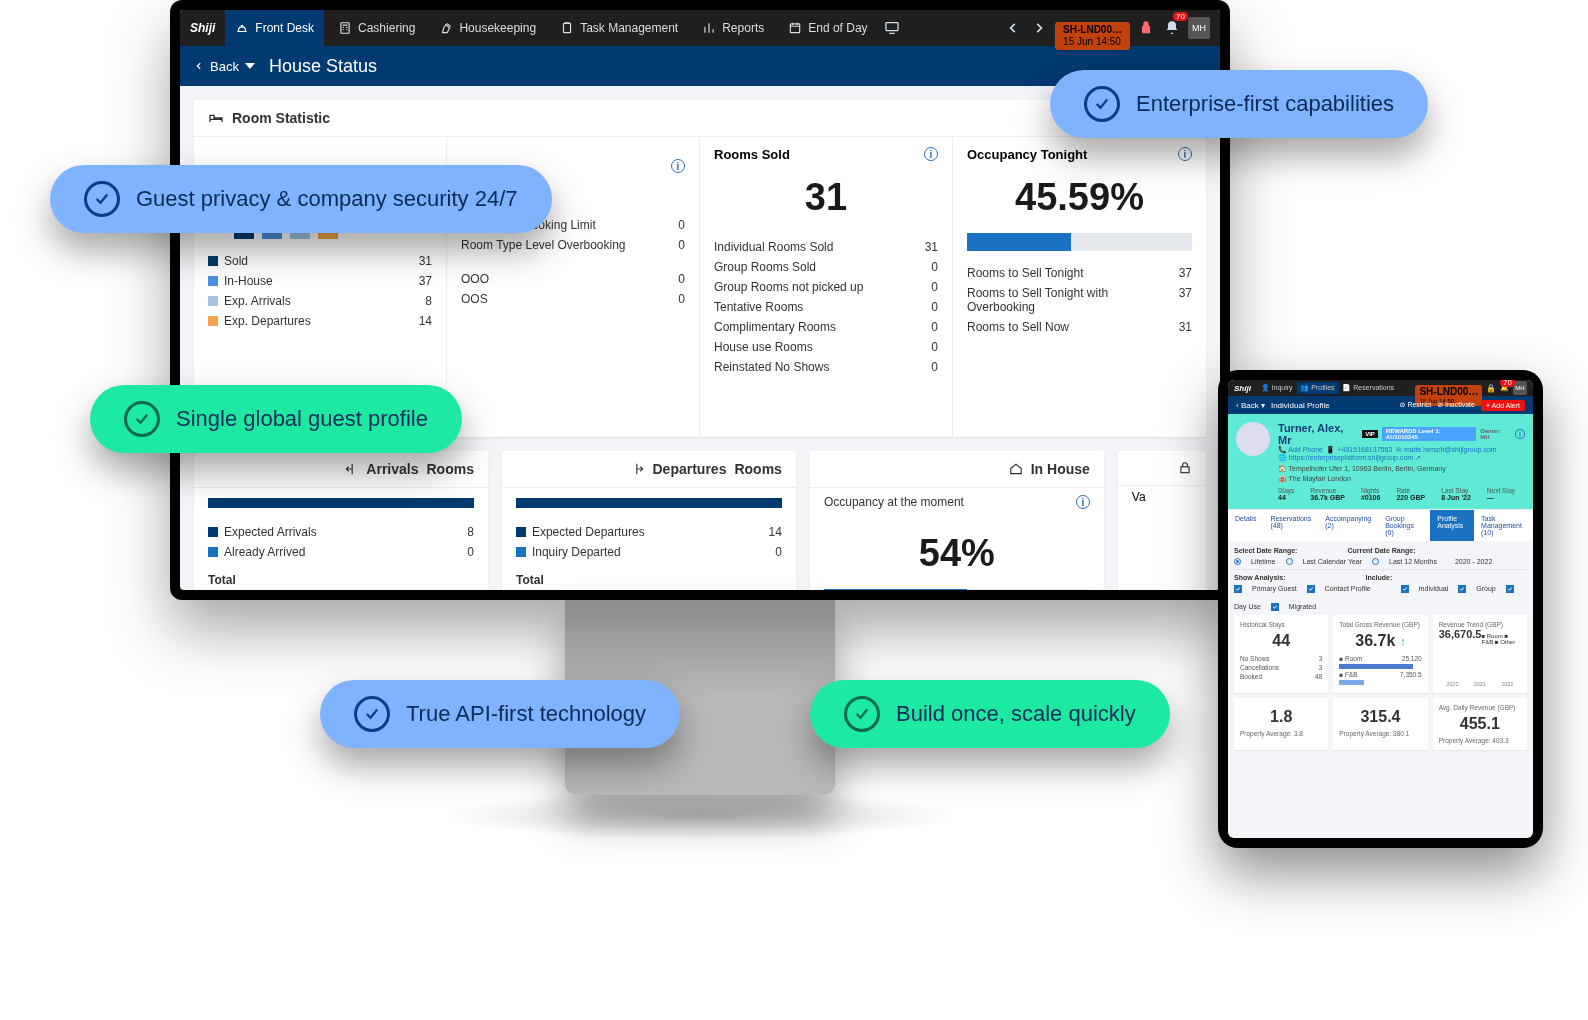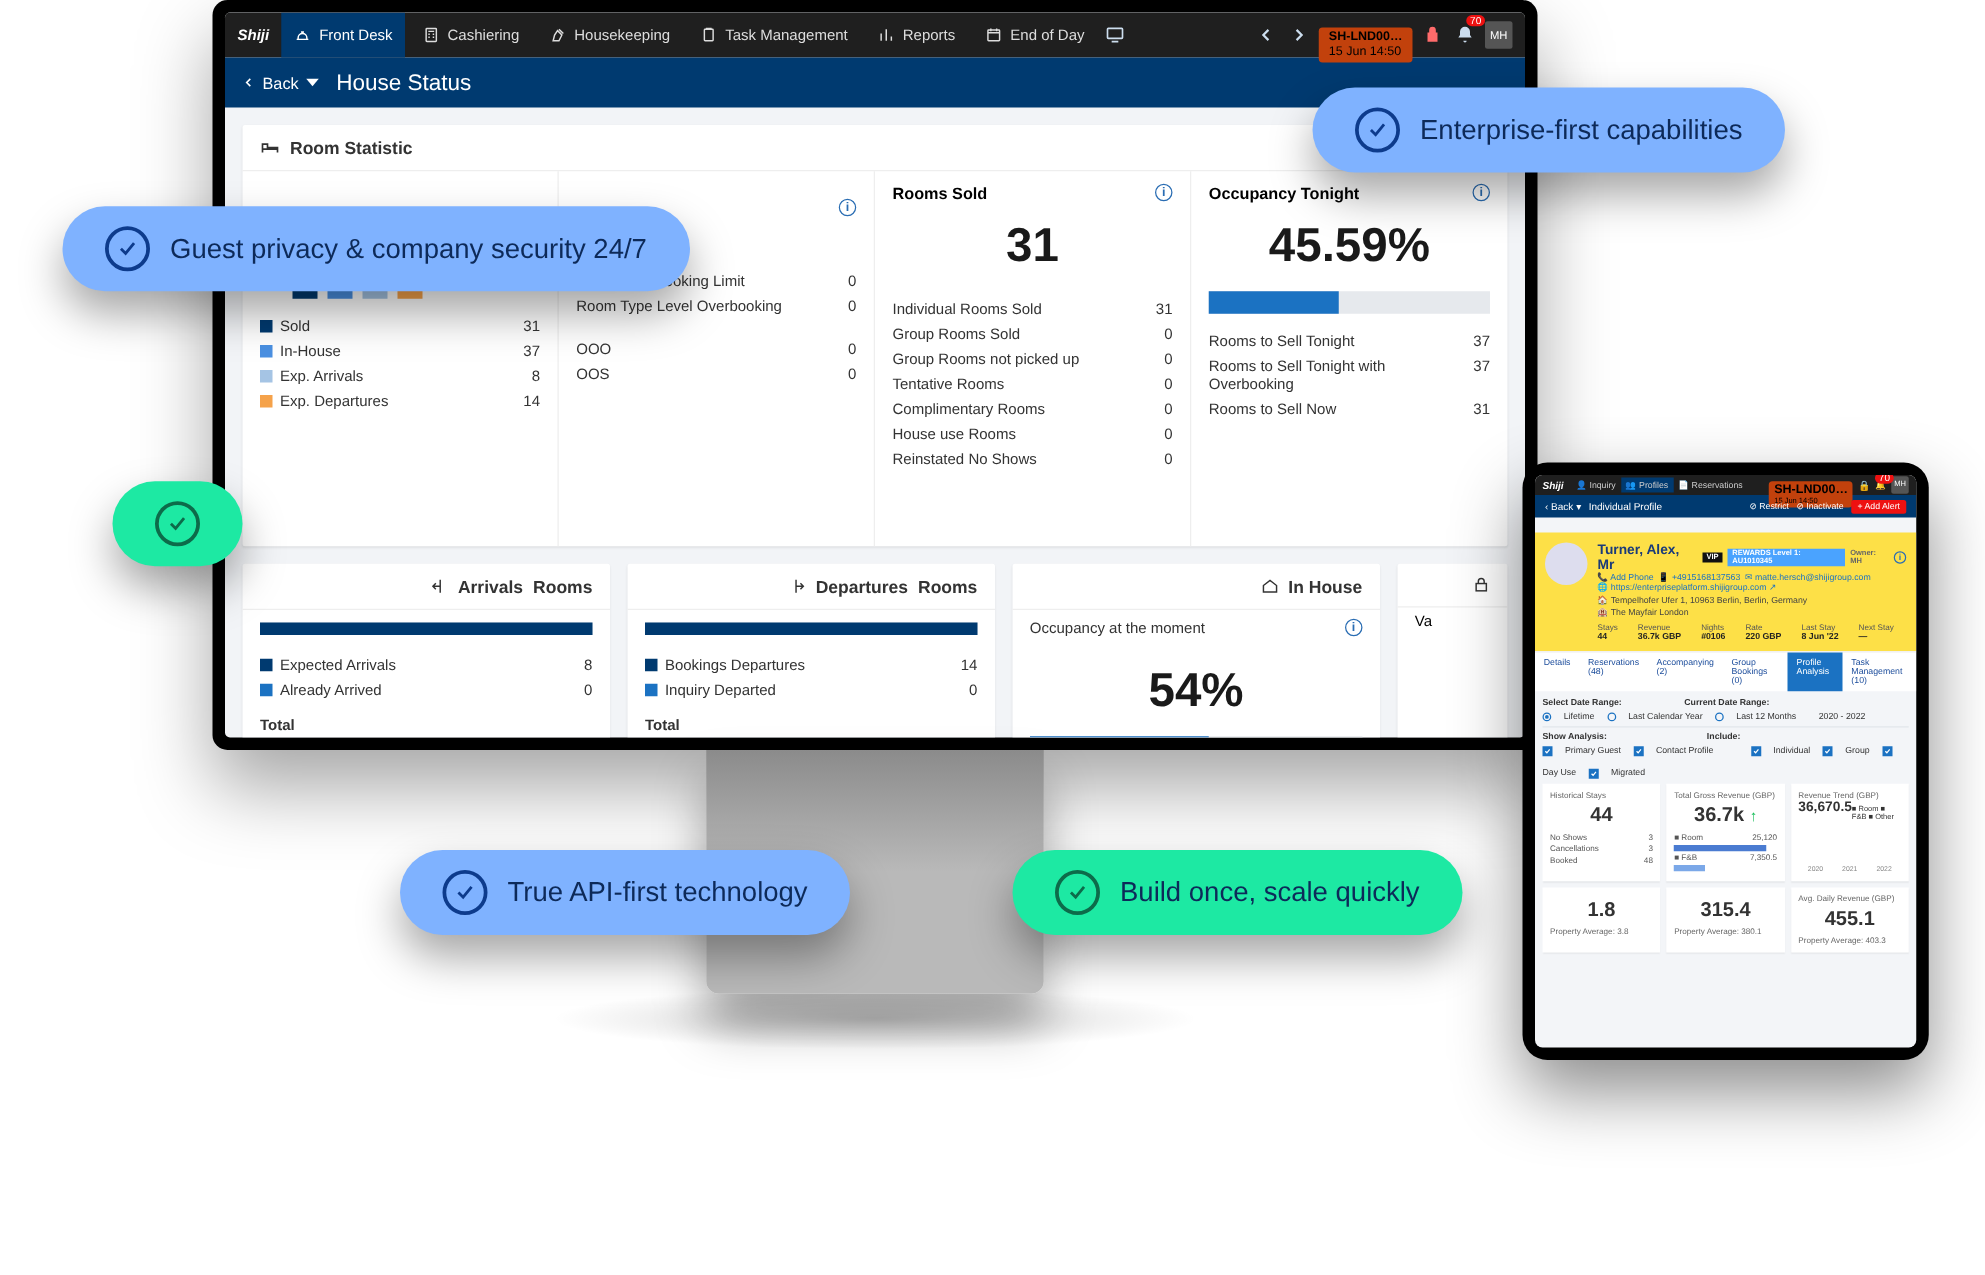--- a/index.html
+++ b/index.html
@@ -66,21 +66,21 @@
   .chk-circ.green-b svg { stroke:#0d6b4a; }
 
   
   .tablet { position:absolute; right:45px; top:370px; width:325px; height:478px; background:#000; border-radius:20px; box-shadow:0 25px 55px rgba(0,0,0,.45); z-index:40;}
   .tablet-screen { position:absolute; inset:10px; background:#f3f5f8; border-radius:6px; overflow:hidden; font-size:8px; color:#333;}
   .t-top { height:16px; background:#1f1f1f; display:flex; align-items:center; padding:0 6px; gap:4px; color:#ccc; font-size:7px;}
   .t-top .pill-yellow { font-size:6px; padding:1px 4px; }
   .t-sub { height:18px; background:#003a70; display:flex; align-items:center; padding:0 8px; color:#fff; font-size:8px; gap:6px;}
   .t-sub .right { margin-left:auto; display:flex; gap:6px; font-size:7px; align-items:center;}
   .add-alert { background:#e11; color:#fff; padding:2px 5px; border-radius:2px; font-size:7px;}
-  .profile-head { background:#fde047; padding:8px; display:flex; gap:8px;margin-top:12px; }
+  .profile-head { background:#5eead4; padding:8px; display:flex; gap:8px; }
   .profile-head img, .pf-av { width:34px;height:34px;border-radius:50%;background:#dde; }
   .pf-name { font-size:11px; font-weight:700; color:#1a3b7a; display:flex; align-items:center; gap:4px;}
   .vip-badge { background:#111;color:#fff;font-size:6px;padding:1px 3px;}
   .reward-chip{ background:#4aa3ff;color:#fff;font-size:6px;padding:1px 4px;}
   .pf-links { font-size:7px; color:#1b72c2; }
   .pf-meta { font-size:7px; color:#444; margin-top:2px; line-height:1.4;}
   .pf-stats { display:flex; gap:16px; font-size:6.5px; color:#555; margin-top:3px;}
   .pf-stats b { display:block; color:#222; font-size:7px;}
   .tabs { display:flex; background:#fff; border-top:1px solid #eee; font-size:7px;}
   .tab { padding:5px 7px; color:#1b4c9b; cursor:pointer;}
@@ -397,21 +397,21 @@
               </span>
             <span>Rooms</span>
           </div>
           <div class="bar">
               <div></div>
             </div>
           <div class="section-pad">
             <div class="row">
                 <span class="lab">
                   <span class="legend-sq" style="background:#003a70"></span>
-                  <span>Bookings Departures</span>
+                  <span>Expected Departures</span>
                 </span>
                 <span>14</span>
               </div>
             <div class="row">
                 <span class="lab">
                   <span class="legend-sq" style="background:#1b72c2"></span>
                   <span>Inquiry Departed</span>
                 </span>
                 <span>0</span>
               </div>
@@ -675,20 +675,21 @@
       </svg>
     </span>
   <span>Enterprise-first capabilities</span>
 </div>
 <div class="callout green" style="left:90px; top:385px;">
   <span class="chk-circ green-b">
       <svg width="18" height="18" viewBox="0 0 24 24" fill="none" stroke-width="3">
         <path d="M5 12l5 5 9-11"></path>
       </svg>
     </span>
+  <span>Single global guest profile</span>
 </div>
 <div class="callout blue" style="left:320px; top:680px;">
   <span class="chk-circ">
       <svg width="18" height="18" viewBox="0 0 24 24" fill="none" stroke-width="3">
         <path d="M5 12l5 5 9-11"></path>
       </svg>
     </span>
   <span>True API-first technology</span>
 </div>
 <div class="callout green" style="left:810px; top:680px; z-index:60;">

